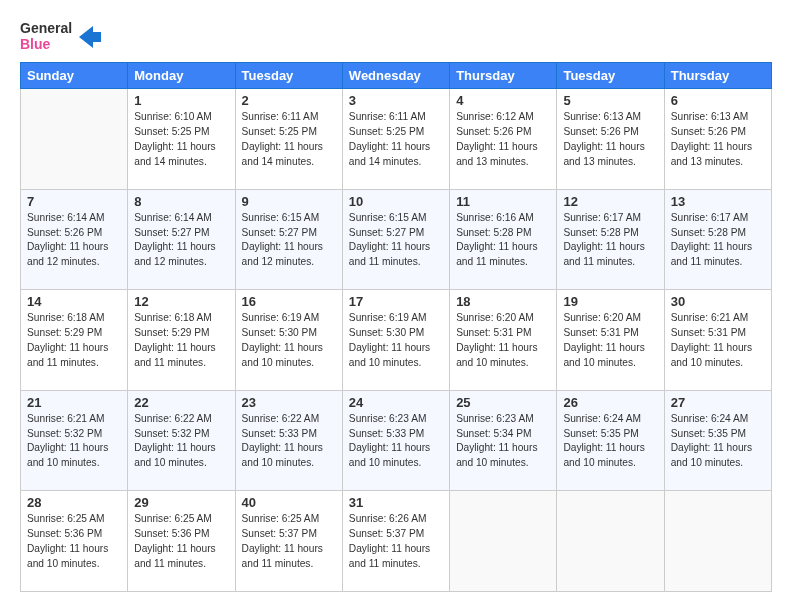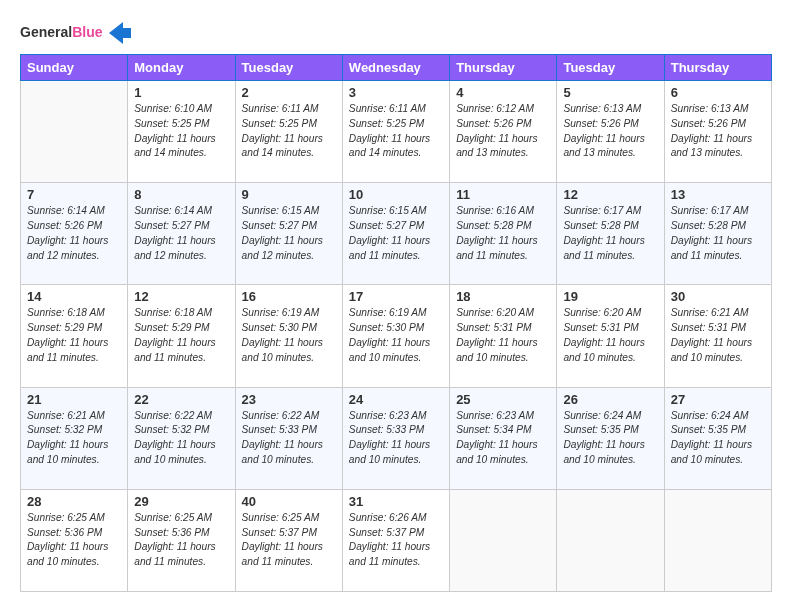--- a/index.html
+++ b/index.html
@@ -68,33 +68,32 @@
     .day-num {
       font-weight: bold;
       font-size: 13px;
       margin-bottom: 2px;
       display: block;
     }
     .day-info {
       font-size: 10.2px;
       line-height: 1.45;
       color: #333;
-      font-style: italic;
     }
     tr:nth-child(even) td { background: #f5f8ff; }
     tr:nth-child(odd) td { background: #fff; }
-    .calendar thead tr th { background: #8b5cf6; }
+    .calendar thead tr th { background: #3b82f6; }
   </style>
 </head>
 <body>
 
 <div class="page">
   <div class="header">
     <div class="logo">
-  <div style="display:flex;line-height:1.15;">
+  <div style="display:flex;flex-direction:column;line-height:1.15;">
     <span style="font-size:14px;font-weight:bold;color:#333;">General</span>
     <span style="font-size:14px;font-weight:bold;color:#ec4899;">Blue</span>
   </div>
   <svg width="22" height="22" viewBox="0 0 22 22" style="margin-left:3px;margin-top:2px;">
     <polygon points="0,11 14,0 14,6 22,6 22,16 14,16 14,22" fill="#1a75d2"></polygon>
   </svg>
 </div>
     <div class="title-block">
       <div class="month-title"></div>
       <div class="location-title"></div>

